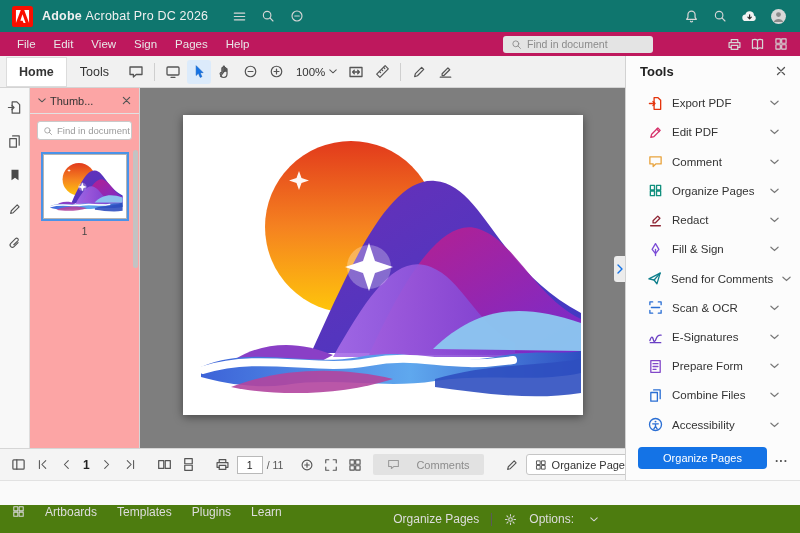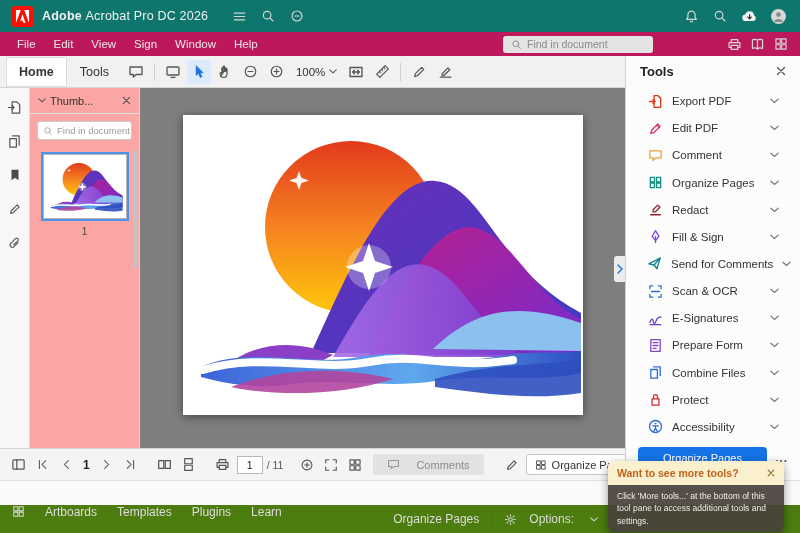--- a/index.html
+++ b/index.html
@@ -195,21 +195,21 @@
         </svg>
       </span>
   </header>
 
   <nav class="menubar">
     <span id="menu-items" style="display:flex">
         <span class="menu-item">File</span>
         <span class="menu-item">Edit</span>
         <span class="menu-item">View</span>
         <span class="menu-item">Sign</span>
-        <span class="menu-item">Window</span>
+        <span class="menu-item">Pages</span>
         <span class="menu-item">Help</span>
       </span>
     <span class="menu-search">
       <svg class="sic" viewBox="0 0 16 16" width="11" height="11" style="stroke:#8b8b8b">
           <circle cx="7" cy="7" r="4.3"></circle>
           <path d="M10.2 10.2L13.7 13.7"></path>
         </svg>
       <span>Find in document</span>
     </span>
     <span class="mb-ic">
@@ -640,34 +640,20 @@
             </span>
           </div>
           <div class="tool-item">
             <span class="tool-ic">
               <svg viewBox="0 0 16 16" width="15" height="15" fill="none" stroke="#2B6FD4" stroke-width="1.4" stroke-linecap="round" stroke-linejoin="round">
                 <path d="M6 2h7v9.4"></path>
                 <path d="M3 4.8h7V14H3z"></path>
               </svg>
             </span>
             <span class="tool-label">Combine Files</span>
-            <span class="tool-chev">
-              <svg viewBox="0 0 10 6" width="9" height="6" fill="none" stroke="#777" stroke-width="1.3" stroke-linecap="round">
-                <path d="M1 1l4 3.6L9 1"></path>
-              </svg>
-            </span>
-          </div>
-          <div class="tool-item">
-            <span class="tool-ic">
-              <svg viewBox="0 0 16 16" width="15" height="15" fill="none" stroke="#D92D2D" stroke-width="1.4" stroke-linecap="round" stroke-linejoin="round">
-                <path d="M4.3 7.3h7.4V14H4.3z"></path>
-                <path d="M5.9 7.3V4.9a2.1 2.1 0 014.2 0v2.4"></path>
-              </svg>
-            </span>
-            <span class="tool-label">Protect</span>
             <span class="tool-chev">
               <svg viewBox="0 0 10 6" width="9" height="6" fill="none" stroke="#777" stroke-width="1.3" stroke-linecap="round">
                 <path d="M1 1l4 3.6L9 1"></path>
               </svg>
             </span>
           </div>
           <div class="tool-item">
             <span class="tool-ic">
               <svg viewBox="0 0 16 16" width="15" height="15" fill="none" stroke="#2B6FD4" stroke-width="1.4" stroke-linecap="round" stroke-linejoin="round">
                 <circle cx="8" cy="8" r="6.4"></circle>
@@ -718,25 +704,14 @@
         </span>
       <span class="tk-item" style="display:flex;align-items:center;gap:16px">
         <span>Options:</span>
         <svg class="wic" viewBox="0 0 10 6" width="8" height="5">
             <path d="M1 1l4 3.6L9 1"></path>
           </svg>
       </span>
     </span>
   </footer>
 
-  <div class="tooltip">
-    <div class="tt-head">
-      <span class="tt-title">Want to see more tools?</span>
-      <span class="tt-close">
-          <svg viewBox="0 0 10 10" width="8" height="8">
-            <path d="M1.5 1.5l7 7M8.5 1.5l-7 7" stroke="#8d6b2e" stroke-width="1.4" stroke-linecap="round"></path>
-          </svg>
-        </span>
-    </div>
-    <div class="tt-body">Click 'More tools...' at the bottom of this tool pane to access additional tools and settings.</div>
-  </div>
 
 </div>
 
 </body></html>

